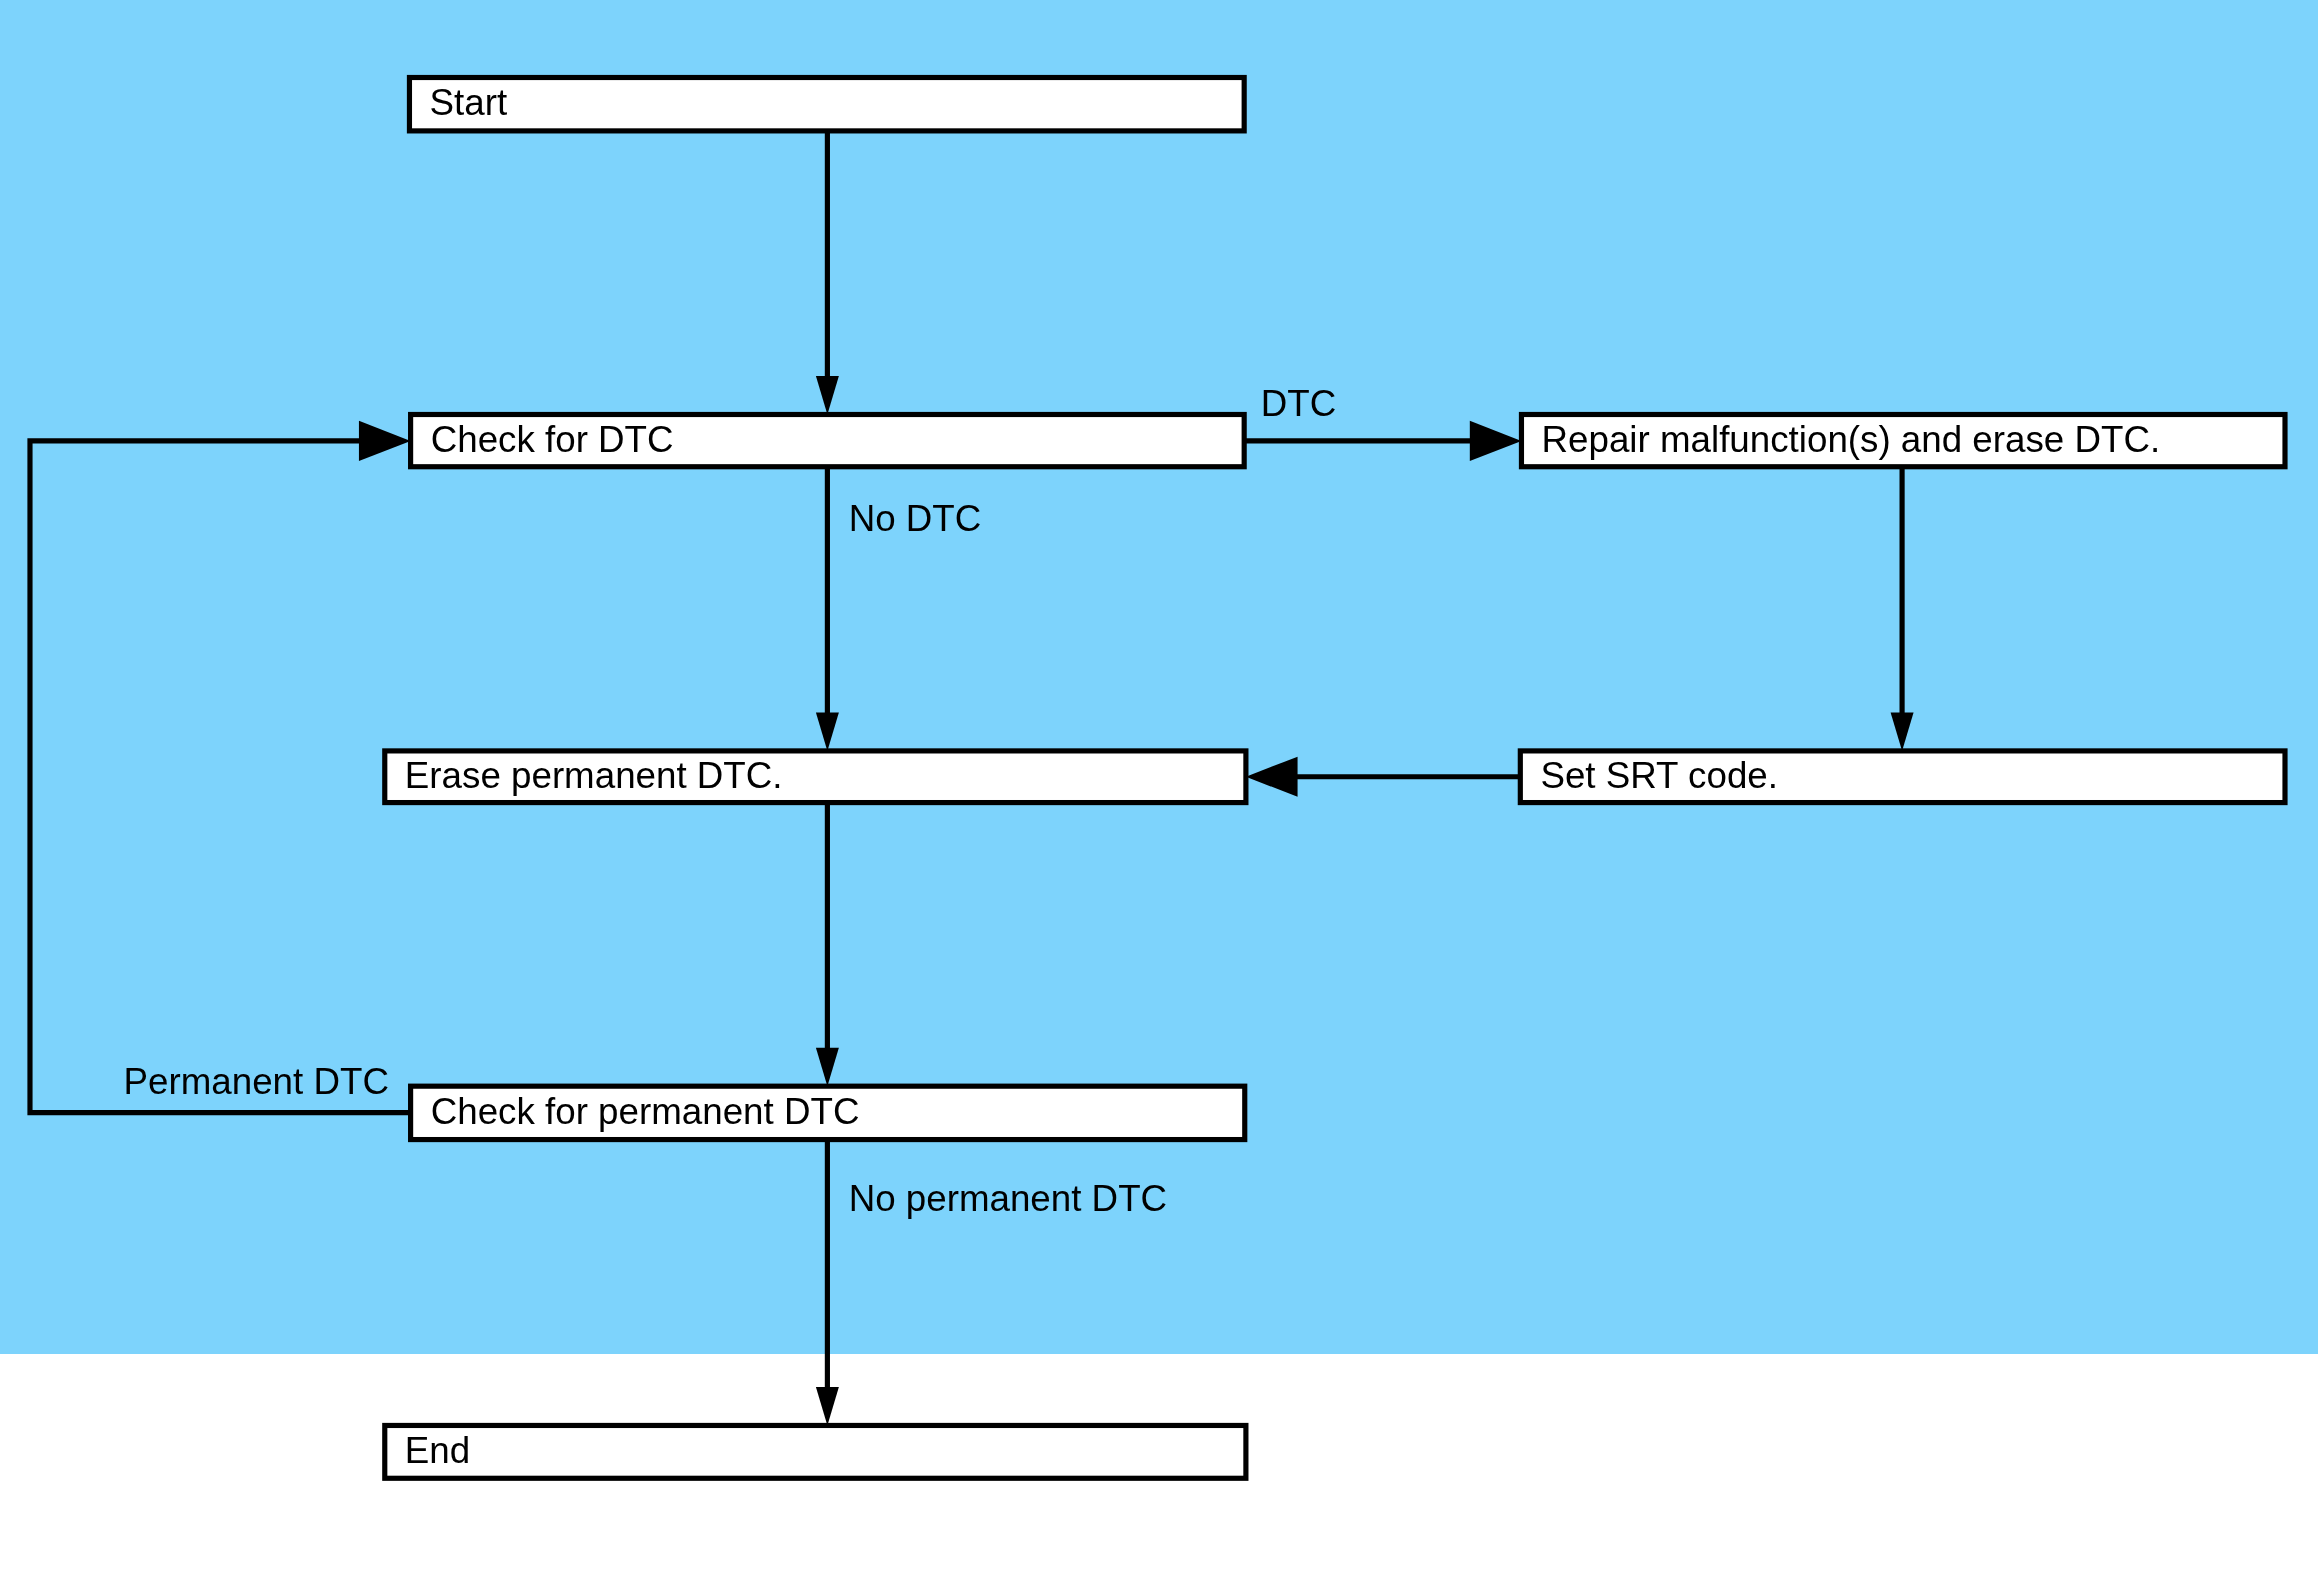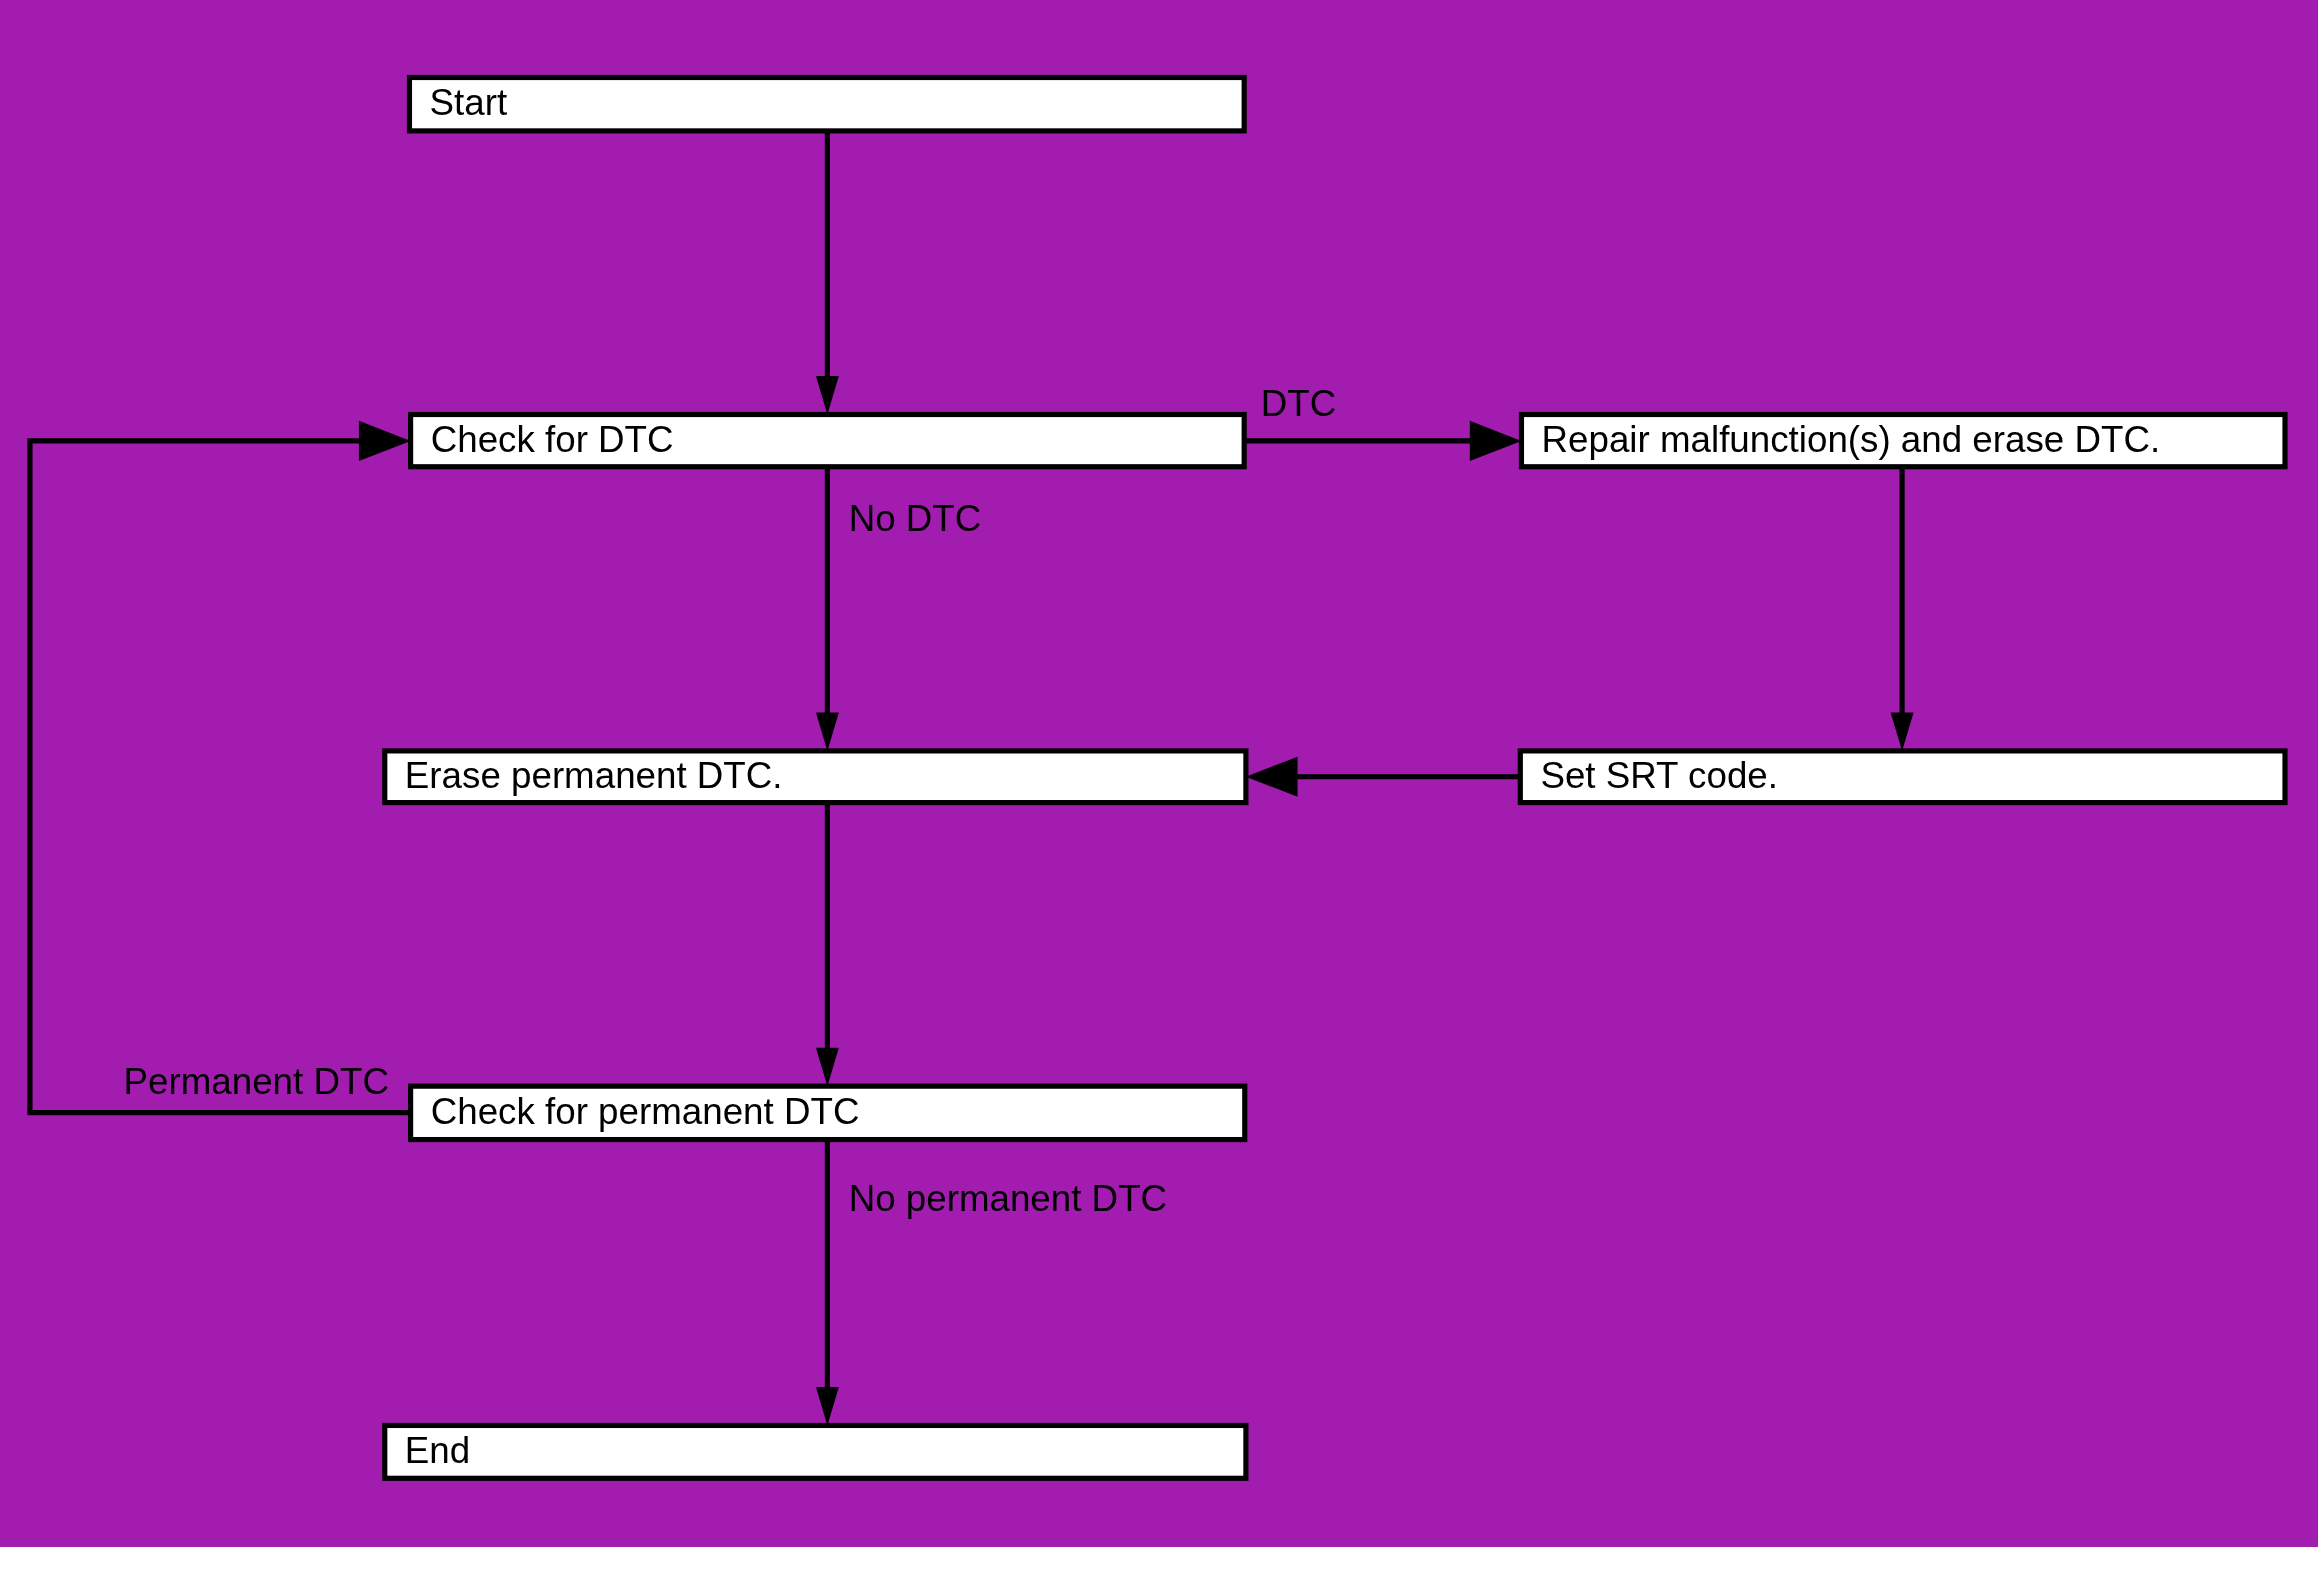--- a/index.html
+++ b/index.html
@@ -10,22 +10,22 @@
   }
   body {
     width: 2319px;
     height: 1573px;
     overflow: hidden;
     font-family: "Liberation Sans", sans-serif;
   }
   #flow-root {
     position: relative;
     width: 2319px;
-    height: 1547px;
-    background: #a21caf;
+    height: 1354px;
+    background: #7dd3fc;
   }
   svg#flow-svg {
     position: absolute;
     left: 0;
     top: 0;
     width: 2319px;
     height: 1573px;
     display: block;
   }
   .node-rect {

